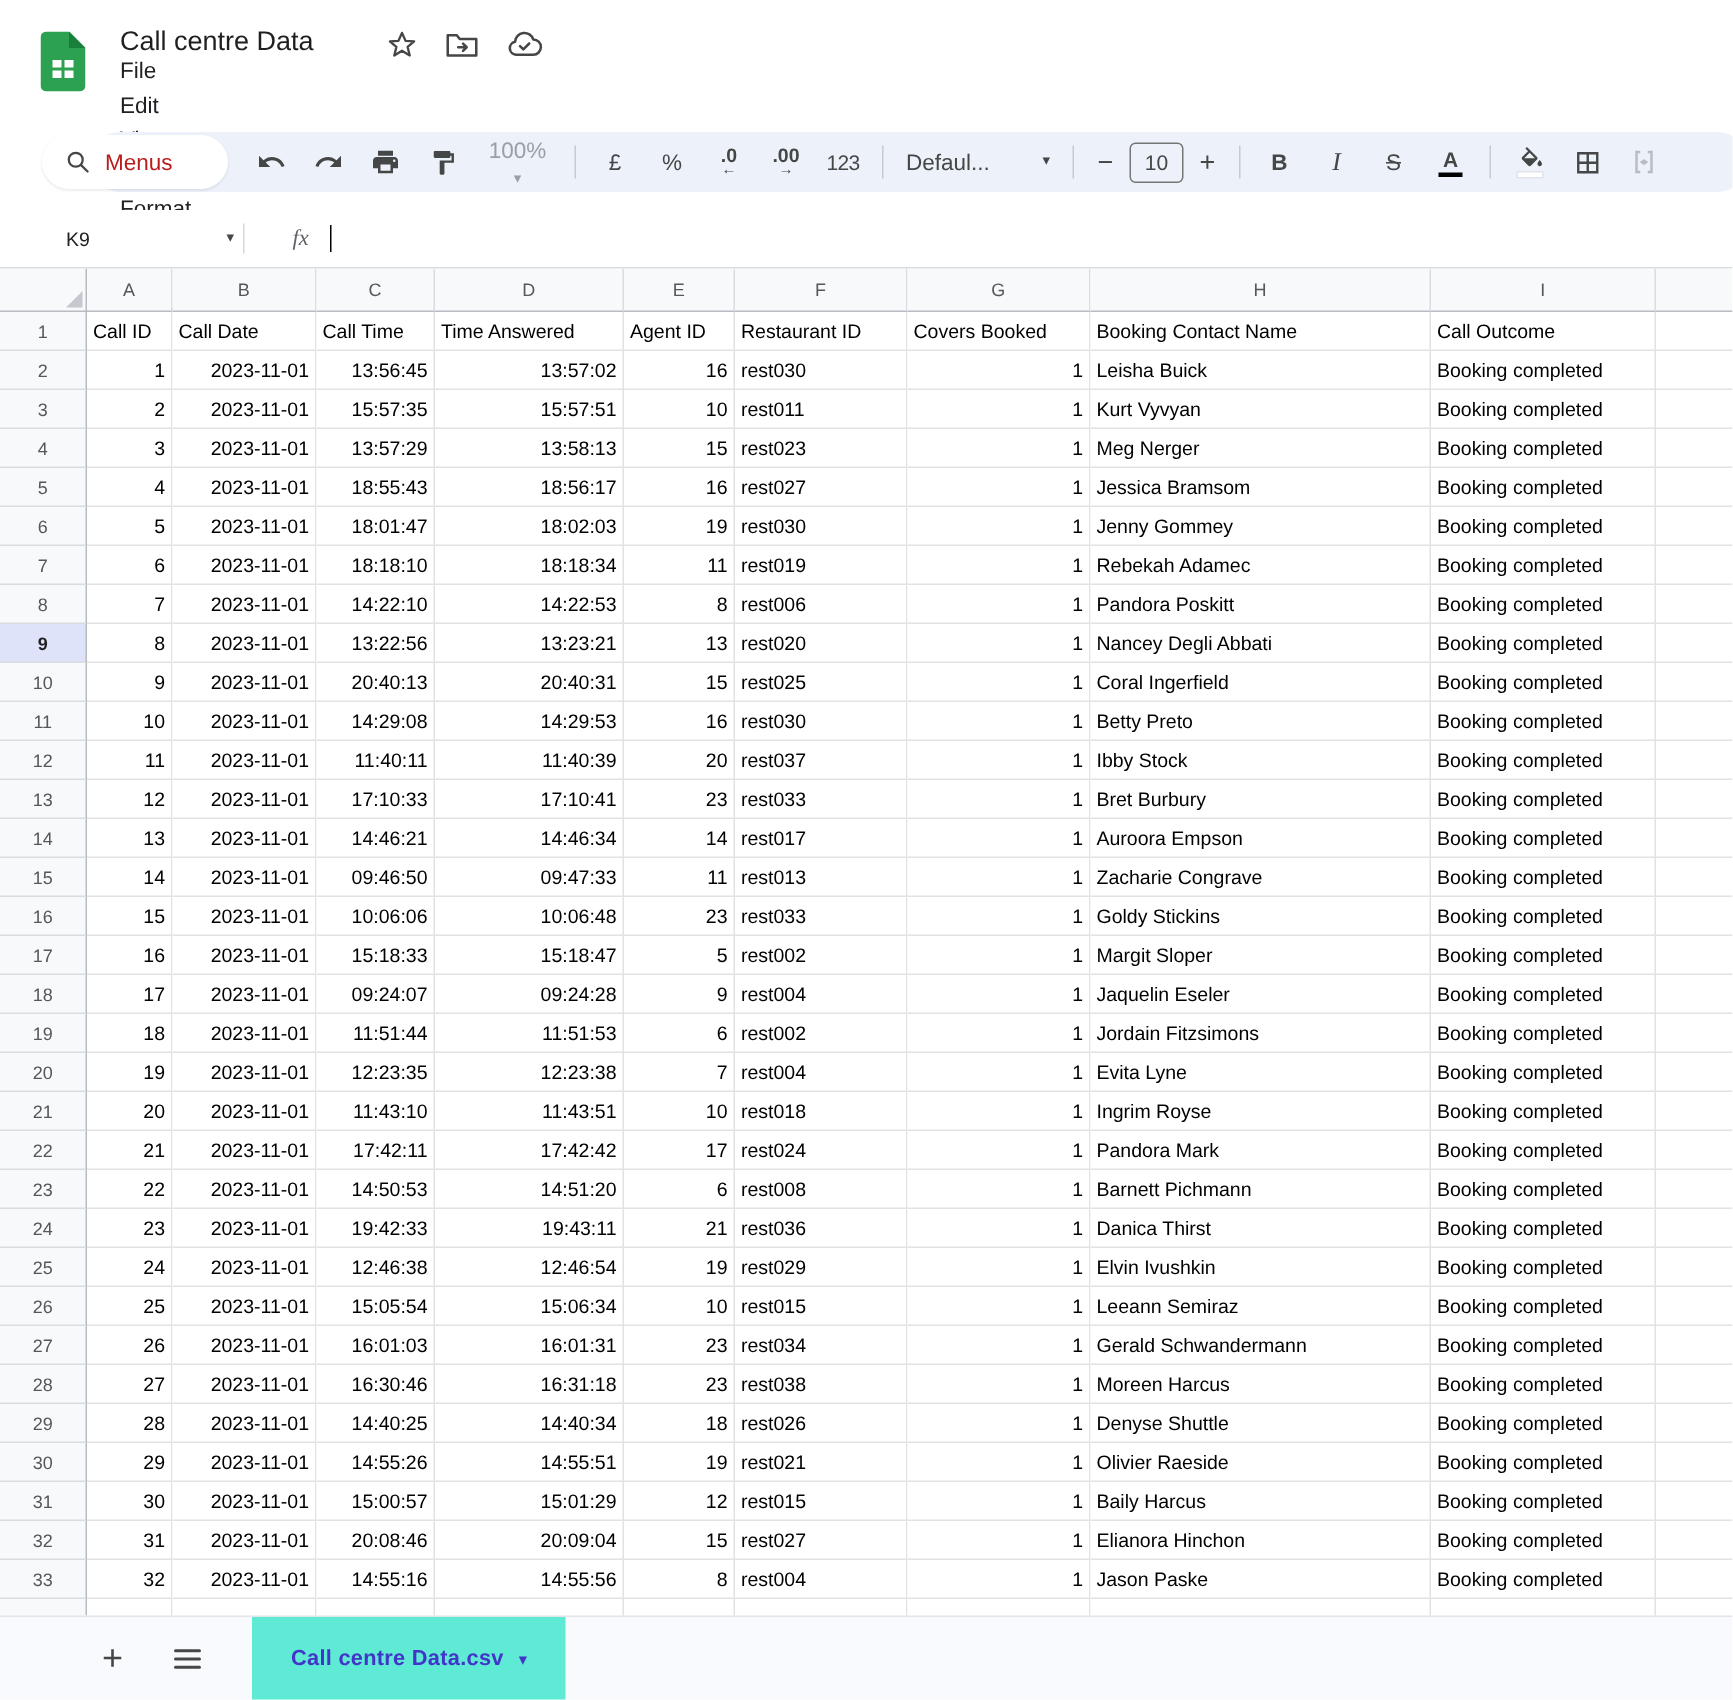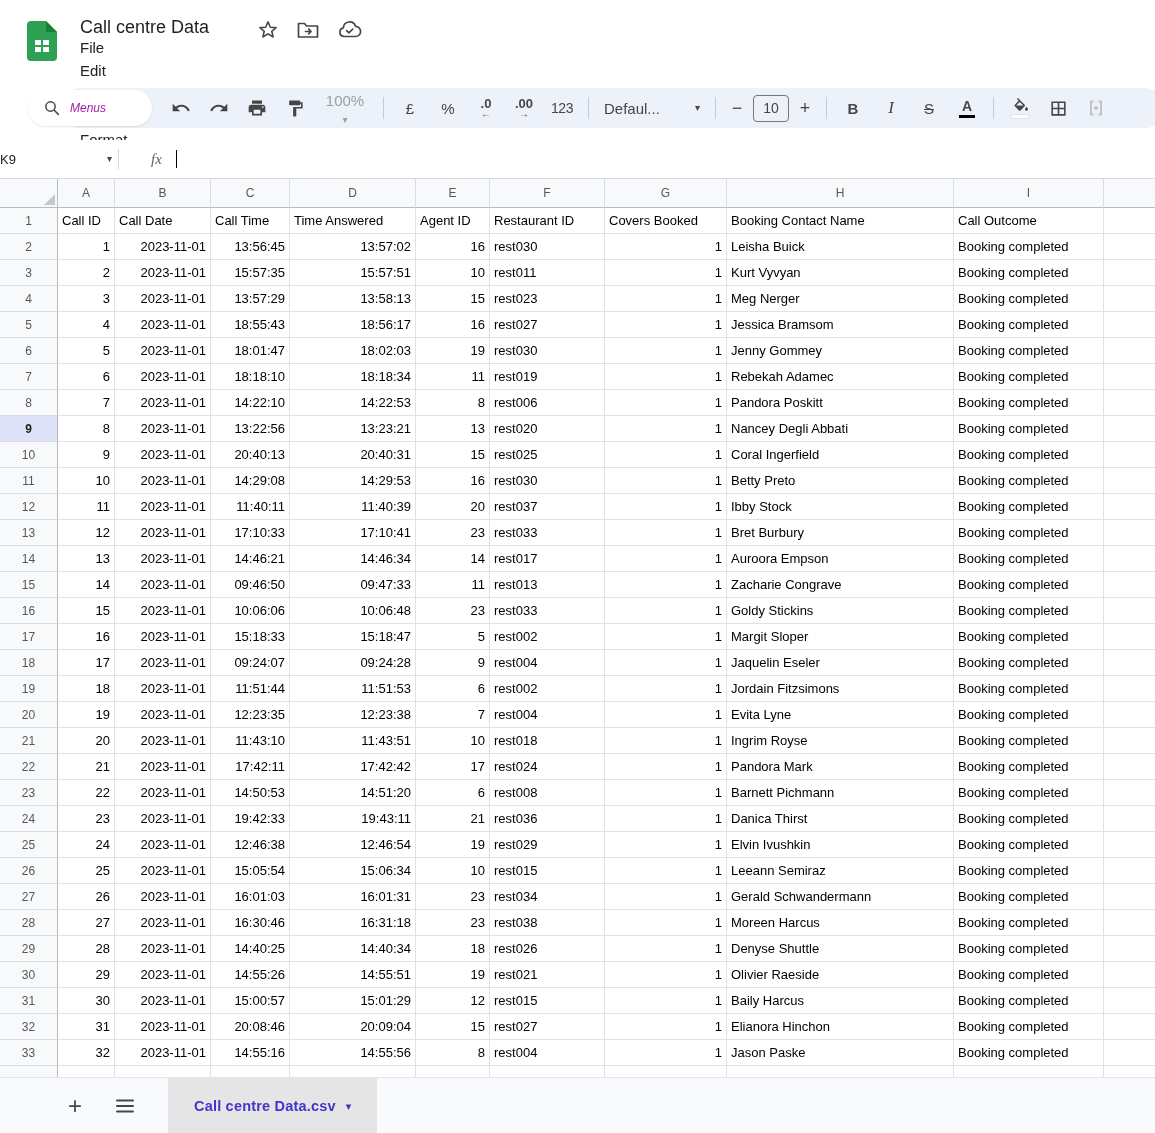--- a/index.html
+++ b/index.html
@@ -12,21 +12,21 @@
   .logo{position:absolute;left:27px;top:21px;}
   .doc-title{position:absolute;left:80px;top:17px;font-size:18px;color:#1f1f1f;white-space:nowrap;}
   .title-icons{position:absolute;left:257px;top:19px;display:flex;gap:17px;align-items:center;}
   .title-icons svg{display:block;}
   .menubar{position:absolute;left:69px;top:36px;display:flex;flex-direction:column;}
   .menubar .mi{font-size:15px;color:#202124;padding:3px 11px;border-radius:6px;cursor:pointer;white-space:nowrap;}
   
   .tbar{position:absolute;left:60px;top:88px;width:1105px;height:40px;background:#edf2fa;border-radius:22px;}
   .menus-chip{position:absolute;left:-32px;top:2px;width:124px;height:36px;background:#fff;border-radius:18px;
     display:flex;align-items:center;gap:9px;padding-left:15px;box-sizing:border-box;box-shadow:0 1px 2px rgba(60,64,67,.12);}
-  .menus-chip span{font-size:12px;color:#a21caf;font-style:italic;}
+  .menus-chip span{font-size:15px;color:#b91c1c;}
   .t-items{position:absolute;left:102px;top:0;height:40px;display:flex;align-items:center;}
   .ti{min-width:38px;height:40px;display:flex;align-items:center;justify-content:center;color:#444746;font-size:15px;cursor:pointer;flex-shrink:0;}
   .ti svg{display:block;}
   .sep{width:1px;height:22px;background:#c6cad2;margin:0 7px;flex-shrink:0;}
   .dis{color:#9aa0a6;flex-direction:column;}
   .caret{font-size:10px;color:#444746;line-height:1;}
   .dis .caret{color:#9aa0a6;}
   .zoomctl{min-width:62px;gap:6px;}
   .dec{display:flex;flex-direction:column;align-items:center;line-height:1;}
   .dec .main{font-size:13px;font-weight:bold;}
@@ -37,21 +37,21 @@
   .bold-b{font-weight:bold;font-size:15px;}
   .ital-i{font-style:italic;font-family:"Liberation Serif",serif;font-size:17px;}
   .strike-s{text-decoration:line-through;font-size:15px;}
   .tcol{display:flex;flex-direction:column;align-items:center;line-height:1;}
   .tcol .a{font-size:14px;font-weight:bold;}
   .tcol .bar{width:16px;height:3px;margin-top:2px;}
   .bar-black{background:#000;}
   .bar-white{background:#fff;box-shadow:0 0 0 1px #e0e3e9;}
   
   .fbar{position:absolute;left:0;top:140px;width:1155px;height:38px;background:#fff;display:flex;align-items:center;}
-  .namebox{width:112px;display:flex;align-items:center;justify-content:space-between;font-size:13px;color:#202124;cursor:pointer;}
+  .namebox{width:112px;display:flex;align-items:center;justify-content:space-between;font-size:13px;color:#202124;cursor:pointer;margin-left:44px;}
   .fsep{width:1px;height:20px;background:#d4d7dc;margin:0 0 0 6px;}
   .fx{font-family:"Liberation Serif",serif;font-style:italic;color:#5f6368;font-size:15px;margin-left:32px;}
   .fcursor{width:1px;height:18px;background:#000;margin-left:14px;}
   .finput{flex:1;height:100%;}
   
   .gridwrap{position:absolute;left:0;top:178px;width:1155px;height:899px;overflow:hidden;border-top:1px solid #d7dade;}
   table.sheet{border-collapse:separate;border-spacing:0;table-layout:fixed;width:1162px;}
   .sheet th,.sheet td{margin:0;overflow:hidden;white-space:nowrap;box-sizing:border-box;}
   .corner{width:58px;height:29px;background:#f8f9fa;border-right:1px solid #b7bbc2;border-bottom:1px solid #b7bbc2;position:relative;}
   .tri{position:absolute;right:2px;bottom:2px;width:0;height:0;border-left:11px solid transparent;border-bottom:11px solid #c5c8ce;}
@@ -62,21 +62,21 @@
   .rh.sel{background:#dfe3f9;color:#1f1f1f;font-weight:bold;}
   .cell{height:26px;background:#fff;font-size:13px;color:#000;padding:0 4px;
       border-right:1px solid #e2e2e2;border-bottom:1px solid #e2e2e2;}
   .cell.l{text-align:left;}
   .cell.r{text-align:right;}
   
   .bbar{position:absolute;left:0;top:1077px;width:1155px;height:56px;background:#f9fafd;border-top:1px solid #e3e5e8;display:flex;align-items:center;}
   .bbtn{width:34px;height:34px;display:flex;align-items:center;justify-content:center;color:#444746;cursor:pointer;}
   .plus{margin-left:58px;font-size:24px;font-weight:300;}
   .allsheets{margin-left:16px;}
-  .sheettab{margin-left:26px;height:56px;padding:0 26px;display:flex;align-items:center;gap:10px;background:#e5e5e5;cursor:pointer;}
+  .sheettab{margin-left:26px;height:56px;padding:0 26px;display:flex;align-items:center;gap:10px;background:#5eead4;cursor:pointer;}
   .sheettab .tlabel{font-size:14.5px;font-weight:bold;color:#4335ca;letter-spacing:.2px;}
   .sheettab .tcaret{font-size:11px;color:#4335ca;}
 </style>
 </head>
 <body>
 
 <div class="logo">
   <svg width="30" height="40" viewBox="0 0 30 40">
     <path d="M4 0h15l11 11v25a4 4 0 0 1-4 4H4a4 4 0 0 1-4-4V4a4 4 0 0 1 4-4z" fill="#2da152"></path>
     <path d="M19 0l11 11H19z" fill="#188038"></path>

